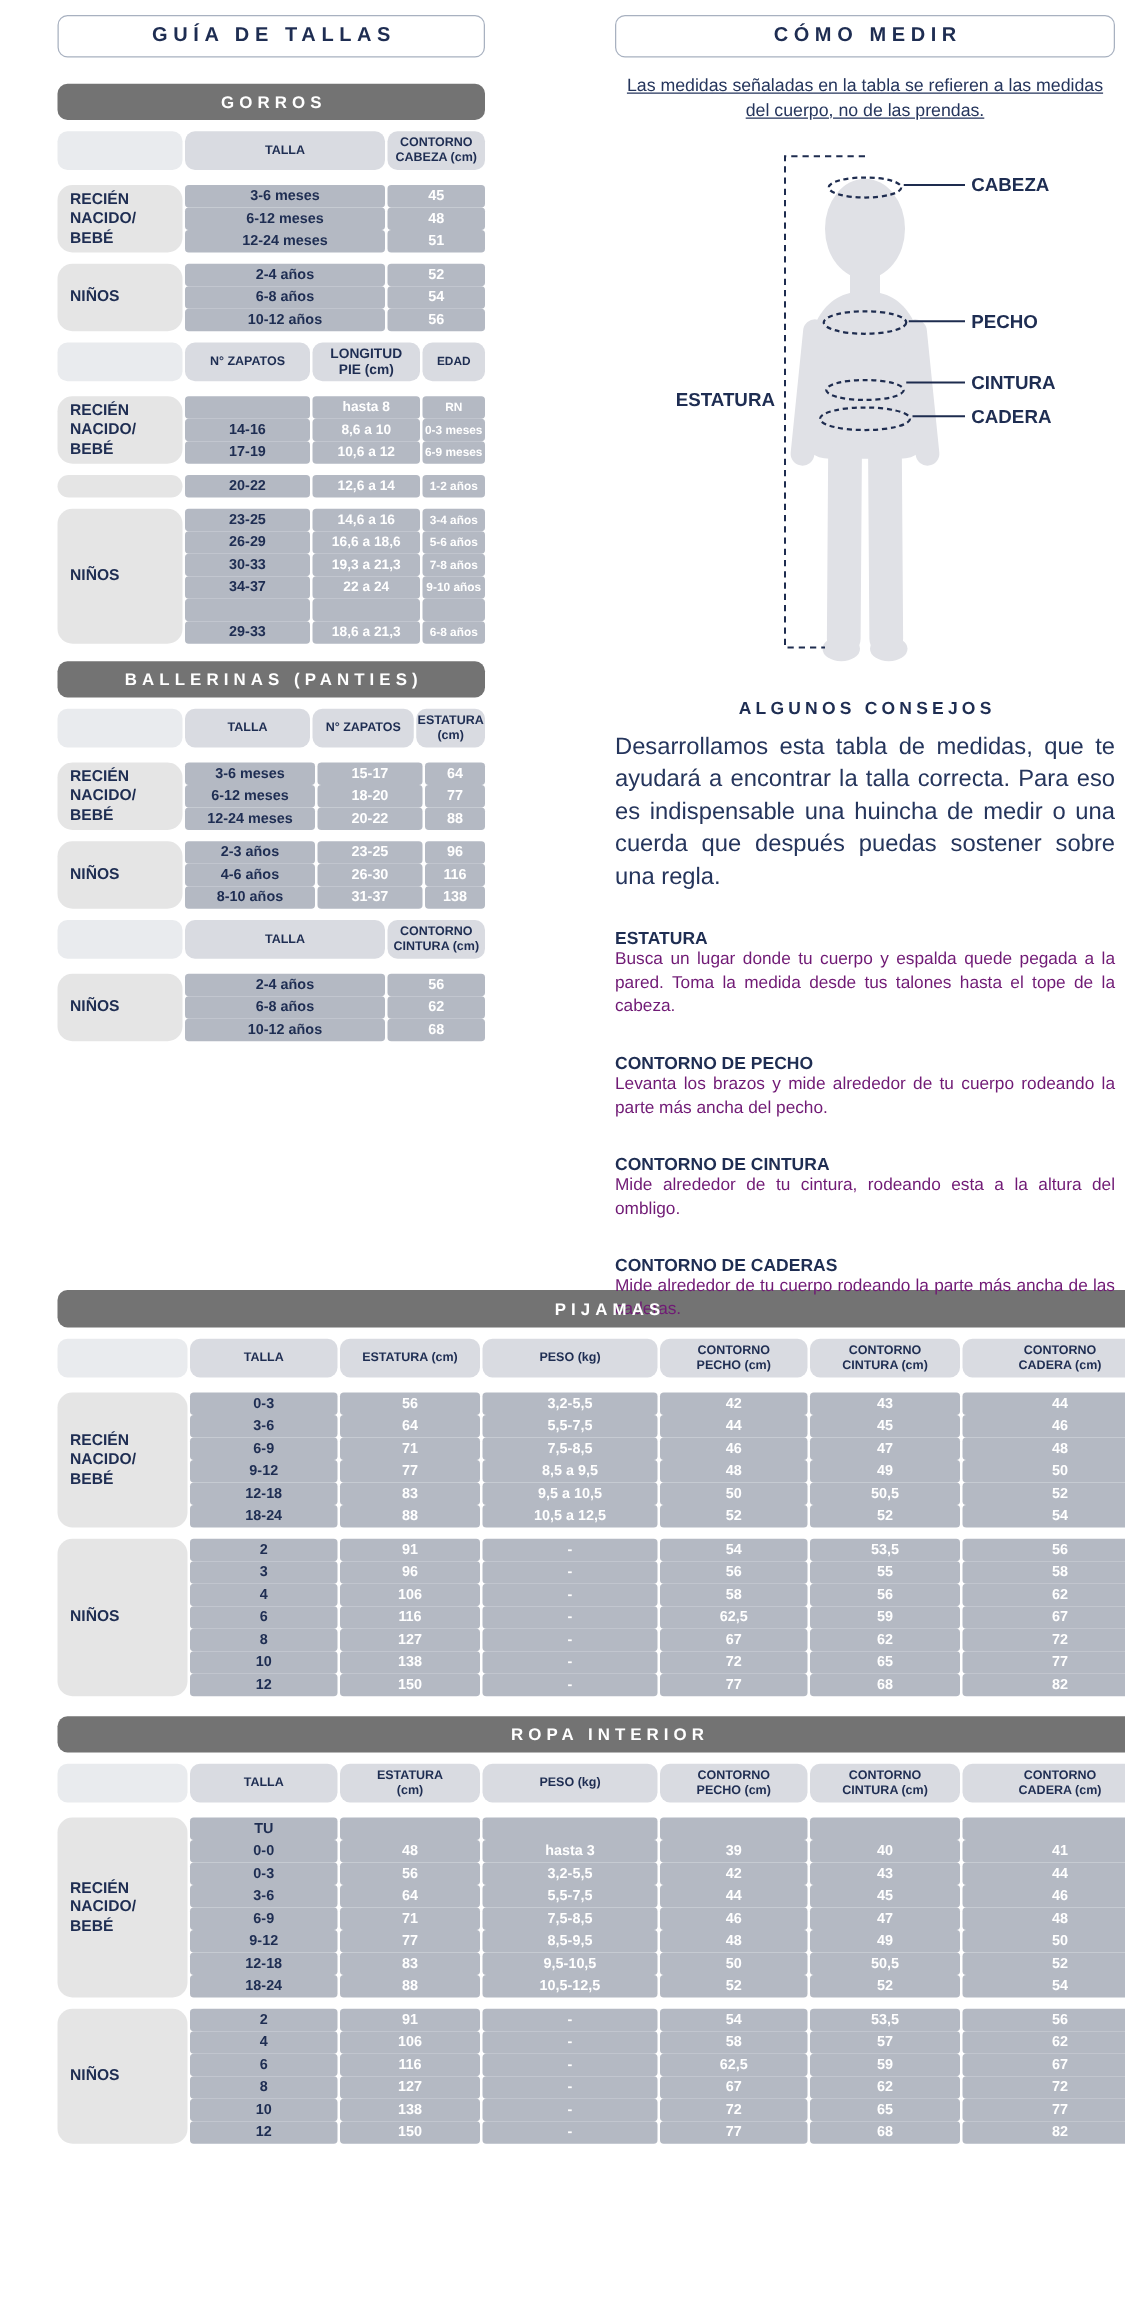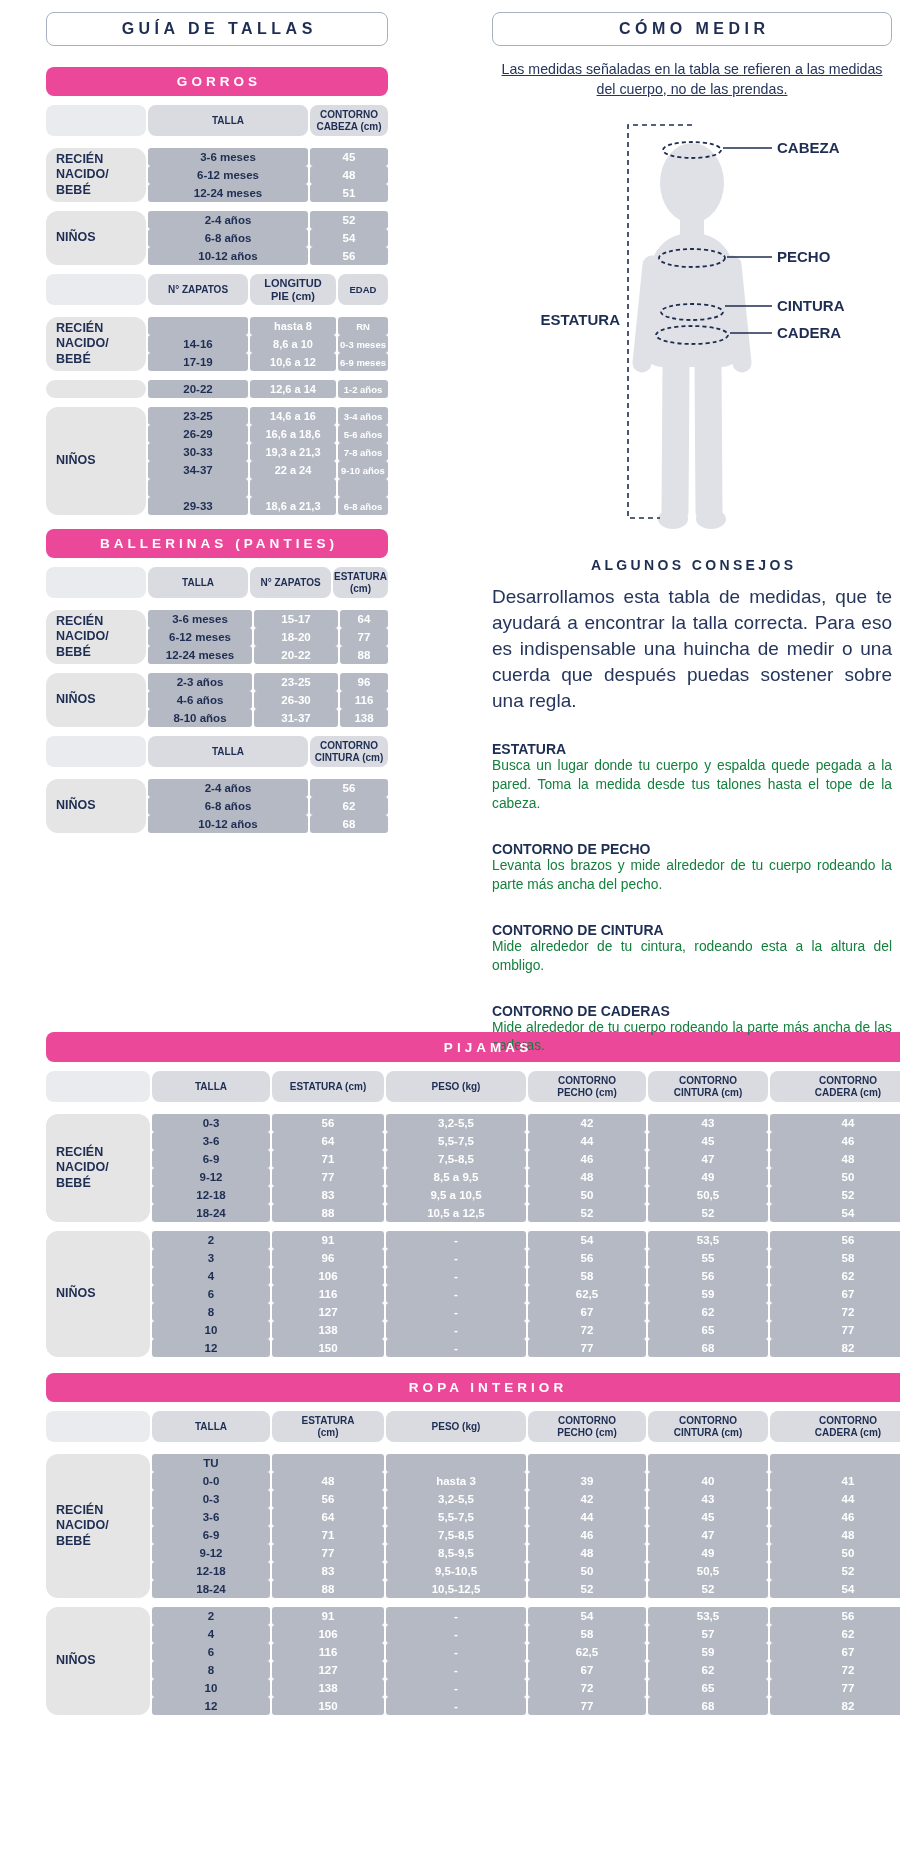--- a/index.html
+++ b/index.html
@@ -18,21 +18,21 @@
 
   .title-box {
     height:34px; border:1.6px solid #a8b1c0; border-radius:8px;
     display:flex; align-items:center; justify-content:center;
     font-weight:bold; font-size:16px; letter-spacing:0.28em; color:#1e2d52;
     text-indent:0.28em;
   }
 
   
   .t-bar {
-    height:29px; border-radius:8px; background:#ec4899; color:#fff;
+    height:29px; border-radius:8px; background:#737373; color:#fff;
     display:flex; align-items:center; justify-content:center;
     font-weight:bold; font-size:13.5px; letter-spacing:0.3em; text-indent:0.3em;
   }
   .s-gorros .t-bar { margin-top:21px; }
   .s-calcetines .t-bar { margin-top:23px; }
   .s-ballerinas .t-bar { margin-top:14px; }
   .s-cinturones .t-bar { margin-top:18px; }
   .s-pijamas .t-bar { margin-top:12px; height:30px; }
   .s-ropa .t-bar { margin-top:16px; }
 
@@ -91,21 +91,21 @@
   }
   .figure-wrap { margin-top:16px; }
   .consejos-title {
     margin-top:8px; text-align:center; font-weight:bold; font-size:14px;
     letter-spacing:0.24em; text-indent:0.24em;
   }
   .consejos-intro { margin-top:11px; font-size:19px; line-height:1.37; text-align:justify; color:#25355c; }
   .tip { margin-top:27px; }
   .tip:first-of-type { margin-top:13px; }
   .tip-title { font-weight:bold; font-size:14px; color:#1e2d52; }
-  .tip-text { font-size:13.8px; line-height:1.37; text-align:justify; color:#15803d; }
+  .tip-text { font-size:13.8px; line-height:1.37; text-align:justify; color:#701a75; }
 </style>
 </head>
 <body>
 
 <div class="page">
   <div class="top-area">
 
     <div class="left-col">
       <div class="title-box">GUÍA DE TALLAS</div>
 

